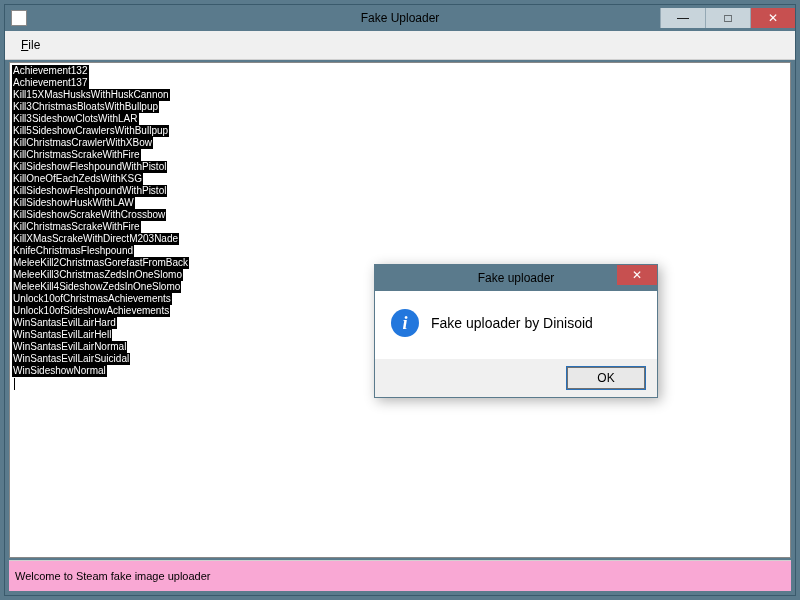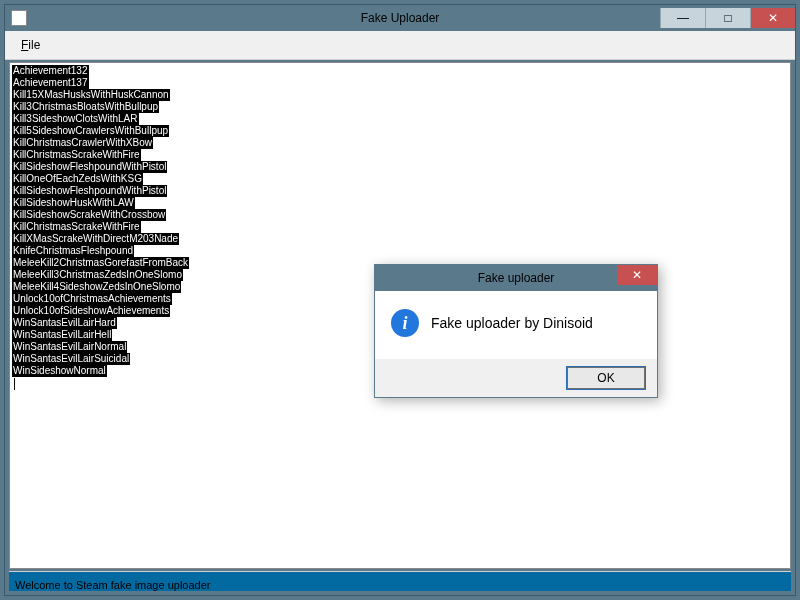--- a/index.html
+++ b/index.html
@@ -100,25 +100,25 @@
     padding: 0 1px;
     white-space: nowrap;
   }
   .cursor-line {
     width: 1px; height: 12px;
     border-left: 1px solid #000;
     margin-top: 1px;
     margin-left: 2px;
   }
   .statusbar {
-    height: 20px;
-    background: #0369a1;
+    height: 31px;
+    background: #f9a8d4;
     border-top: 1px solid #d0d0d0;
     display: flex;
-    align-items: flex-end;
+    align-items: center;
     padding-left: 6px;
     font-size: 11px;
     margin: 0 4px 4px 4px;
   }
   
   .dialog {
     position: absolute;
     left: 374px; top: 264px;
     width: 284px;
     background: #f0f0f0;

